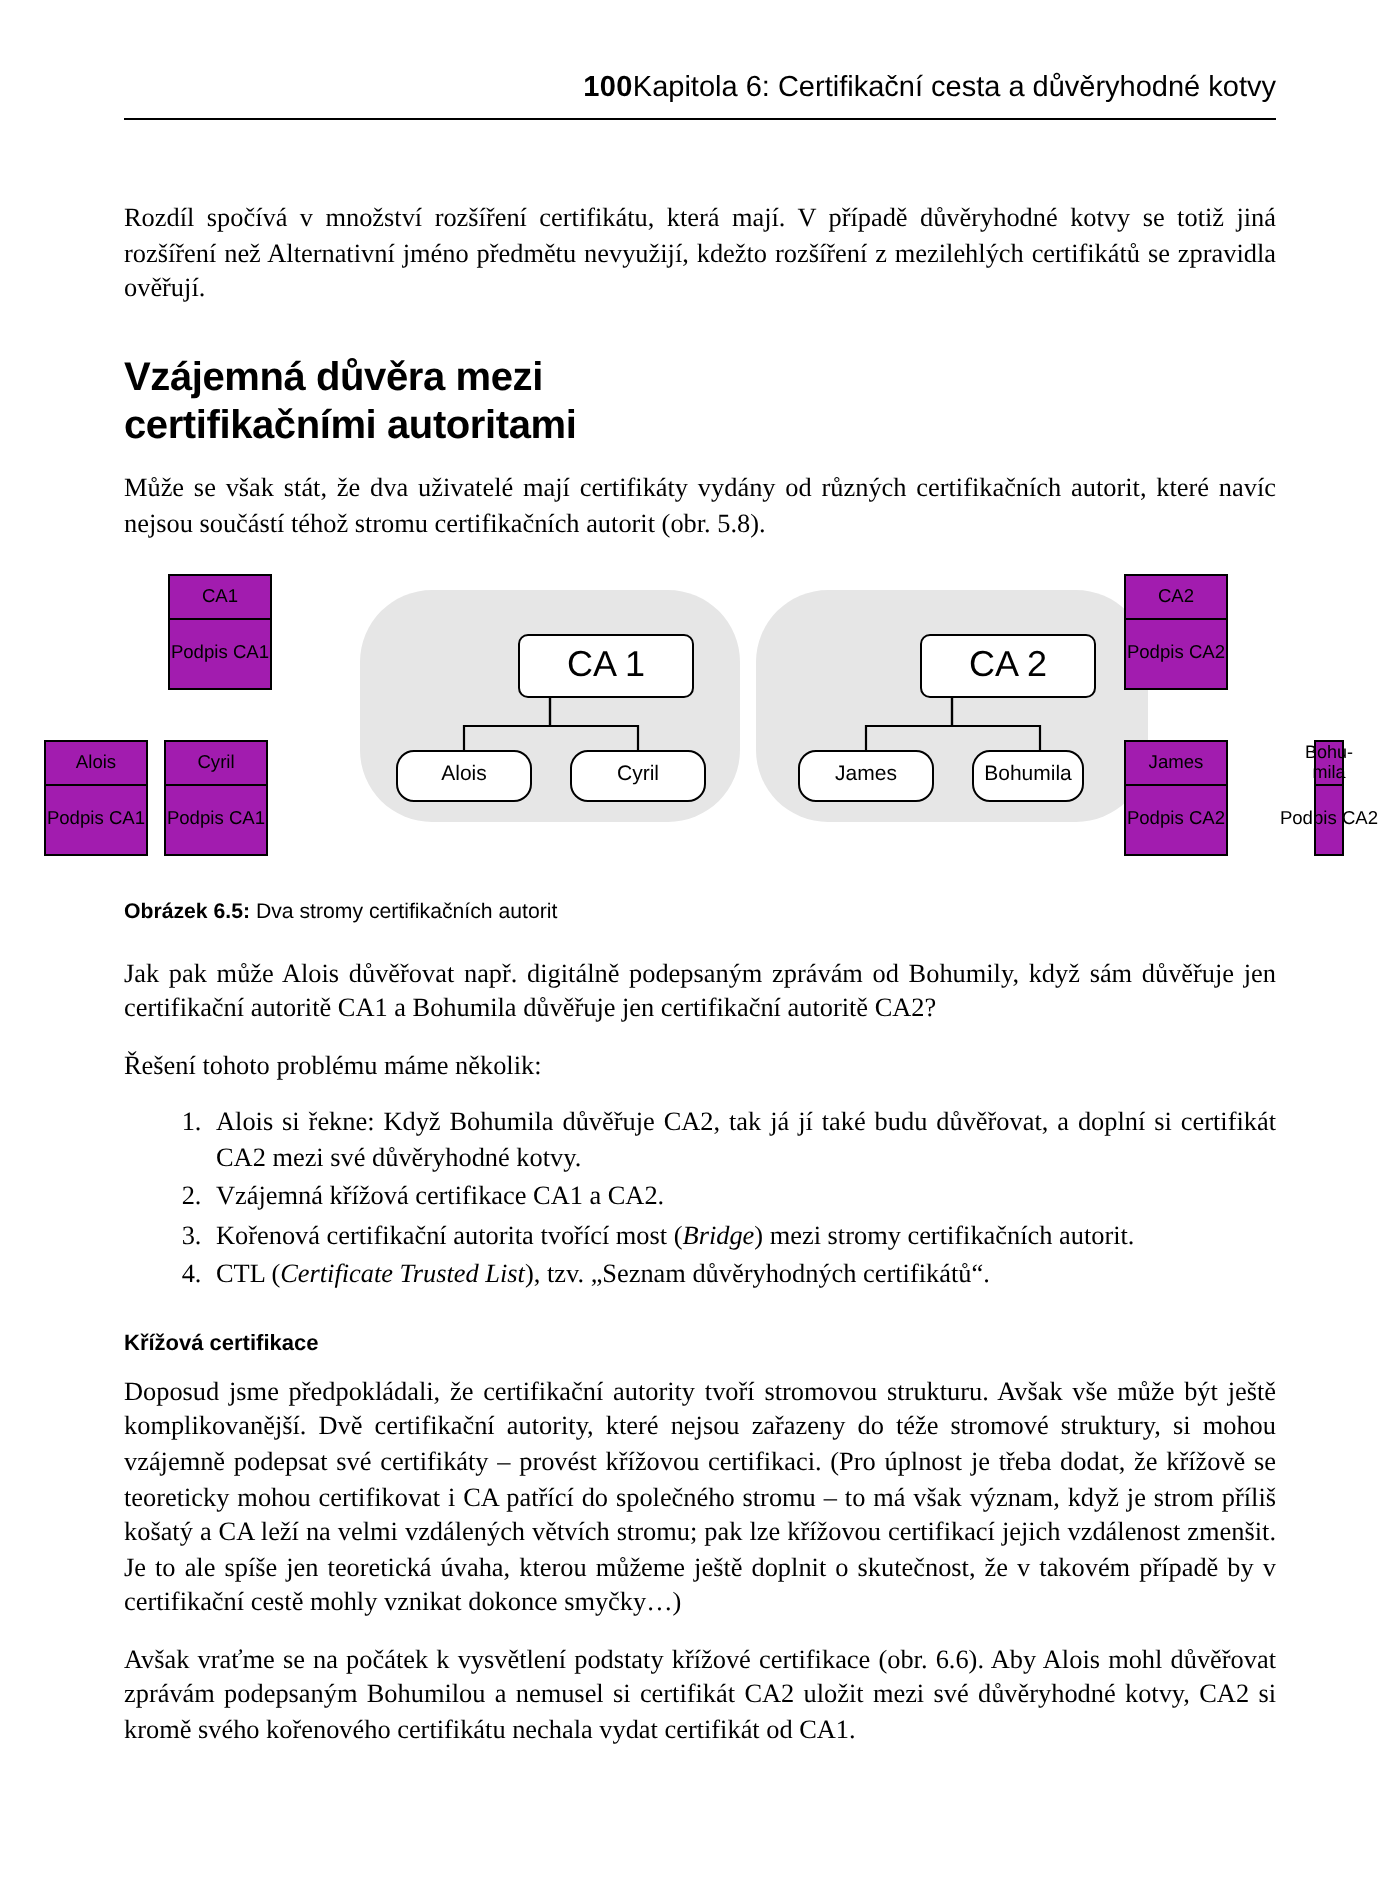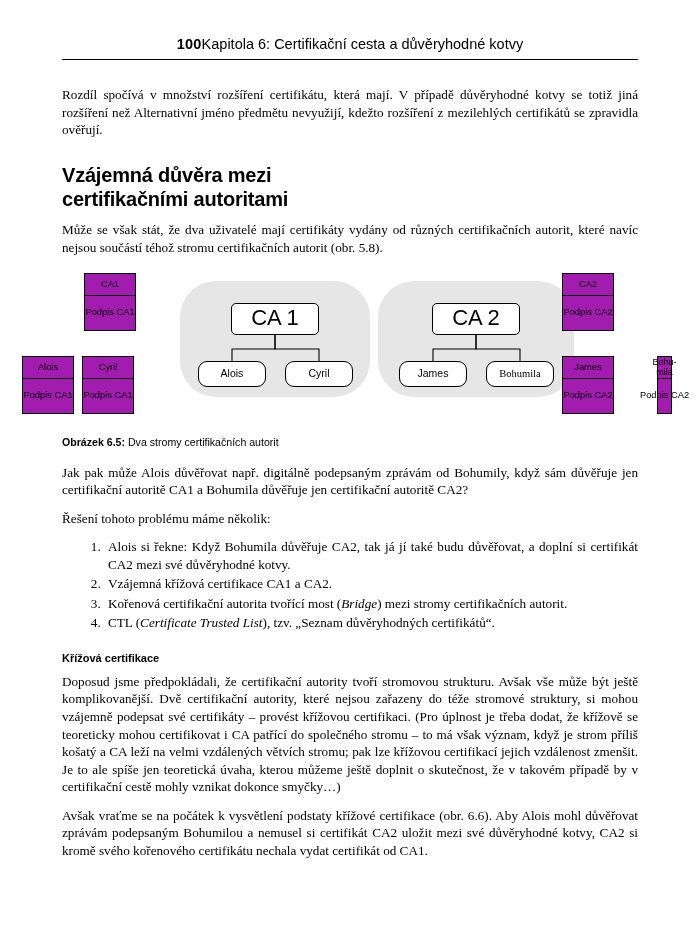--- a/index.html
+++ b/index.html
@@ -19,26 +19,26 @@
     width: 700px;
     height: 940px;
     box-sizing: border-box;
     padding: 36px 62px 30px 62px;
   }
 
   
   .runhead {
     display: flex;
     align-items: baseline;
-    justify-content: center;
+    justify-content: flex-end;
     font-family: "Liberation Sans", sans-serif;
     font-size: 14.5px;
     padding-bottom: 7px;
     border-bottom: 1.2px solid #000;
-    margin-bottom: 26px;
+    margin-bottom: 40px;
   }
   .runhead .folio {
     font-weight: 600;
     letter-spacing: 0.2px;
   }
   .runhead .chapter {
     font-weight: 400;
   }
 
   
@@ -91,23 +91,24 @@
     align-items: center;
     justify-content: center;
     text-align: center;
     font-size: 9.3px;
     line-height: 1.12;
   }
   .node.round {
     border-radius: 9px;
   }
   .node.big {
-    font-size: 22px;
+    font-size: 18px;
     border-radius: 5px;
     border-width: 1.4px;
+    margin-left: 28px;
   }
   .node.stack {
     flex-direction: column;
     padding: 0;
     justify-content: flex-start;
     border: none;
     background: transparent;
   }
   .stack .cell {
     width: 100%;
@@ -183,21 +184,21 @@
         <path d="M414,62 L414,76 L371,76 L371,88" stroke="#000" stroke-width="1.1" fill="none"></path>
         <path d="M414,62 L414,76 L458,76 L458,88" stroke="#000" stroke-width="1.1" fill="none"></path>
       </svg>
 
       <div class="node big" style="left:169px; top:30px; width:88px; height:32px;">CA 1</div>
       <div class="node big" style="left:370px; top:30px; width:88px; height:32px;">CA 2</div>
 
       <div class="node round" style="left:136px; top:88px; width:68px; height:26px; font-size:10.5px;">Alois</div>
       <div class="node round" style="left:223px; top:88px; width:68px; height:26px; font-size:10.5px;">Cyril</div>
       <div class="node round" style="left:337px; top:88px; width:68px; height:26px; font-size:10.5px;">James</div>
-      <div class="node round" style="left:424px; top:88px; width:68px; height:26px; font-size:10.5px;font-family:Liberation Serif, serif;">Bohumila</div>
+      <div class="node round" style="left:424px; top:88px; width:56px; height:26px; font-size:10.5px;">Bohumila</div>
 
       <div class="node stack" style="left:22px; top:0px; width:52px;">
         <div class="cell top">CA1</div>
         <div class="cell bottom">
           <span>Podpis</span>&nbsp;<span>CA1</span>
         </div>
       </div>
 
       <div class="node stack" style="left:-40px; top:83px; width:52px;">
         <div class="cell top">Alois</div>

